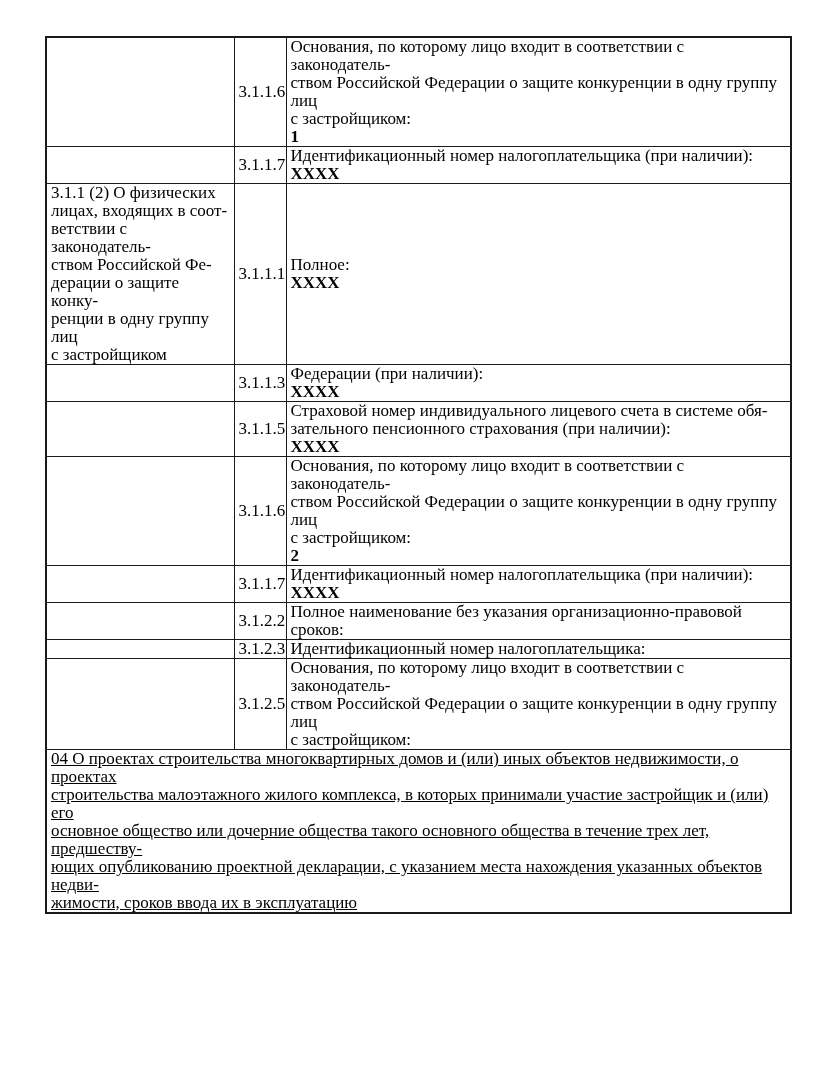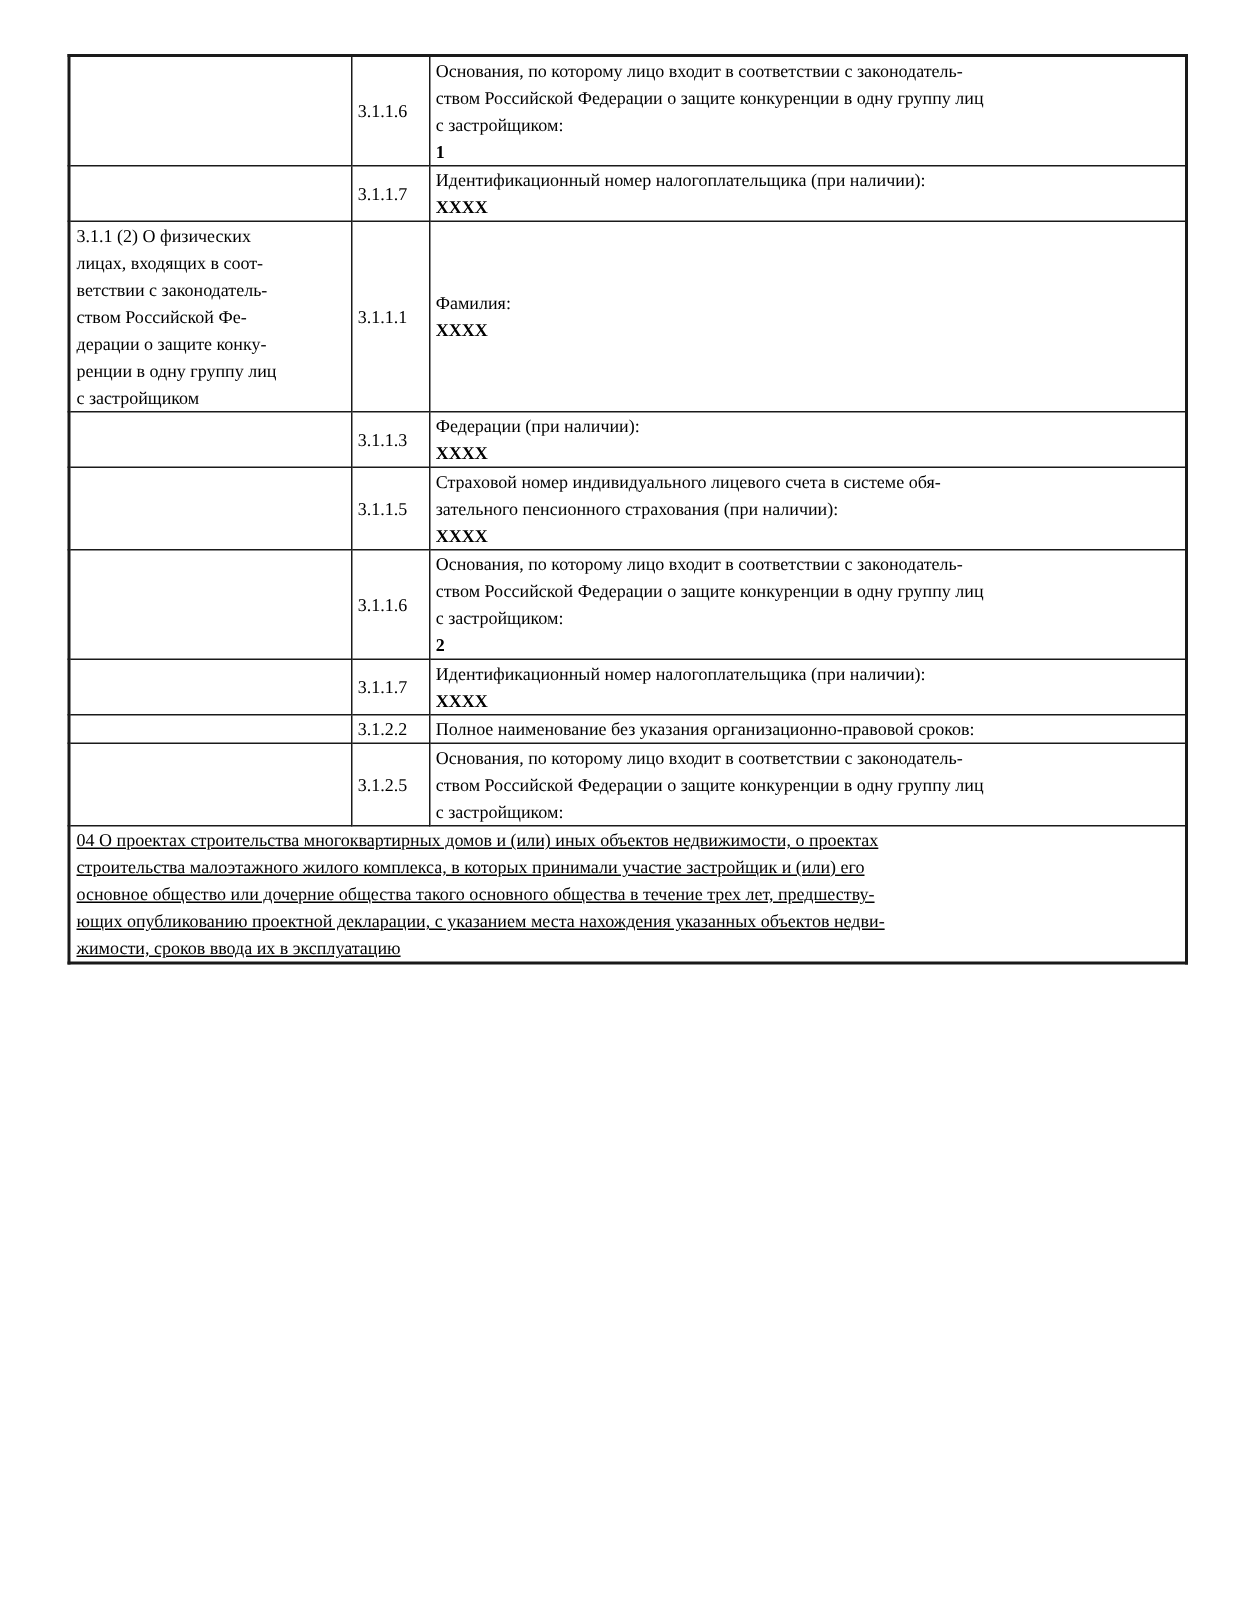--- a/index.html
+++ b/index.html
@@ -26,21 +26,21 @@
     left: 45px;
     top: 36px;
     width: 747px;
     border-collapse: collapse;
     table-layout: fixed;
     border: 2px solid #1a1a1a;
   }
   table.decl-table td {
     border: 1px solid #1a1a1a;
     padding: 0 4px;
-    font-size: 12px;
+    font-size: 17px;
     line-height: 18px;
     vertical-align: middle;
     overflow: hidden;
   }
   td.section-cell {
     vertical-align: top;
     white-space: pre-line;
     line-height: 19px;
     padding: 1px 2px 1px 3px;
     margin-left: 23px;
@@ -100,21 +100,21 @@
         <tr>
           <td class="section-cell">3.1.1 (2) О физических
 лицах, входящих в соот-
 ветствии с законодатель-
 ством Российской Фе-
 дерации о защите конку-
 ренции в одну группу лиц
 с застройщиком</td>
           <td class="code-cell">3.1.1.1</td>
           <td class="content-cell">
-            <div class="field-label">Фамилия:</div>
+            <div class="field-label">Полное:</div>
             <div class="field-value">XXXX</div>
           </td>
         </tr>
         <tr>
           <td class="section-cell"></td>
           <td class="code-cell">3.1.1.3</td>
           <td class="content-cell">
             <div class="field-label">Федерации (при наличии):</div>
             <div class="field-value">XXXX</div>
           </td>
@@ -148,20 +148,27 @@
         </tr>
         <tr>
           <td class="section-cell"></td>
           <td class="code-cell">3.1.2.2</td>
           <td class="content-cell">
             <div class="field-label">Полное наименование без указания организационно-правовой сроков:</div>
           </td>
         </tr>
         <tr>
           <td class="section-cell"></td>
+          <td class="code-cell">3.1.2.3</td>
+          <td class="content-cell">
+            <div class="field-label">Идентификационный номер налогоплательщика:</div>
+          </td>
+        </tr>
+        <tr>
+          <td class="section-cell"></td>
           <td class="code-cell">3.1.2.5</td>
           <td class="content-cell">
             <div class="field-label">Основания, по которому лицо входит в соответствии с законодатель-
 ством Российской Федерации о защите конкуренции в одну группу лиц
 с застройщиком:</div>
           </td>
         </tr>
       </tbody>
     <tbody>
       <tr>

